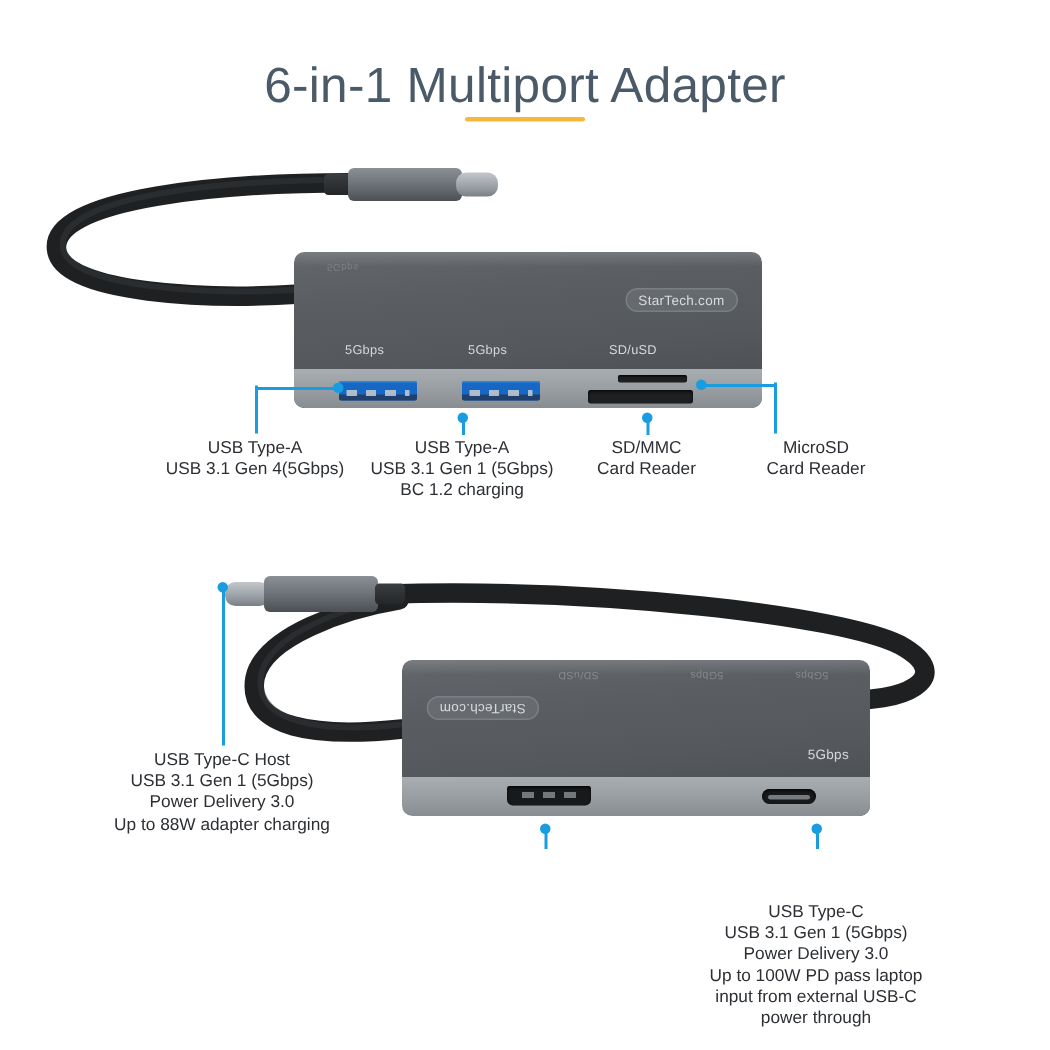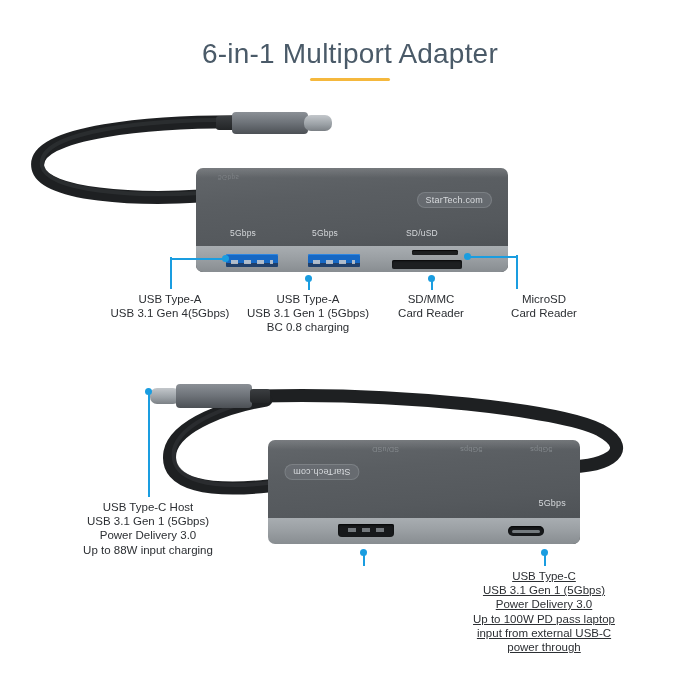--- a/index.html
+++ b/index.html
@@ -10,21 +10,21 @@
     color:#2c2f33;
     overflow:hidden;
     position:relative;
   }
   .stage{position:absolute;left:0;top:0;width:700px;height:700px;}
 
   
   .title{
     position:absolute;left:0;top:38px;width:700px;
     text-align:center;
-    font-size:28px;
+    font-size:33px;
     font-weight:400;
     letter-spacing:.2px;
     color:#4a5a68;
     white-space:nowrap;
   }
   .title-rule{
     position:absolute;left:310px;top:78px;
     width:80px;height:3px;background:#f5b83d;border-radius:2px;
   }
 
@@ -255,21 +255,21 @@
   <div class="vline" style="left:516px;top:255px;height:34px;"></div>
 
   <div class="lbl" style="left:80px;top:292px;width:180px;">
     <div>USB Type-A</div>
     <div>USB 3.1 Gen 4(5Gbps)</div>
   </div>
 
   <div class="lbl" style="left:218px;top:292px;width:180px;">
     <div>USB Type-A</div>
     <div>USB 3.1 Gen 1 (5Gbps)</div>
-    <div>BC 0.8 charging</div>
+    <div>BC 1.2 charging</div>
   </div>
 
   <div class="lbl" style="left:371px;top:292px;width:120px;">
     <div>SD/MMC</div>
     <div>Card Reader</div>
   </div>
 
   <div class="lbl" style="left:488px;top:292px;width:112px;">
     <div>MicroSD</div>
     <div>Card Reader</div>
@@ -306,25 +306,25 @@
   <div class="dot" style="left:360px;top:549px;"></div>
   <div class="vline" style="left:363px;top:552px;height:14px;"></div>
 
   <div class="dot" style="left:541px;top:549px;"></div>
   <div class="vline" style="left:544px;top:552px;height:14px;"></div>
 
   <div class="lbl" style="left:48px;top:500px;width:200px;">
     <div>USB Type-C Host</div>
     <div>USB 3.1 Gen 1 (5Gbps)</div>
     <div>Power Delivery 3.0</div>
-    <div>Up to 88W input charging</div>
-  </div>
-
-
-  <div class="lbl" style="left:453px;top:569px;width:182px;text-decoration:underline;">
+    <div>Up to 88W adapter charging</div>
+  </div>
+
+
+  <div class="lbl" style="left:453px;top:601px;width:182px;">
     <div>USB Type-C</div>
     <div>USB 3.1 Gen 1 (5Gbps)</div>
     <div>Power Delivery 3.0</div>
     <div>Up to 100W PD pass laptop</div>
     <div>input from external USB-C</div>
     <div>power through</div>
   </div>
 
 </div>
 

